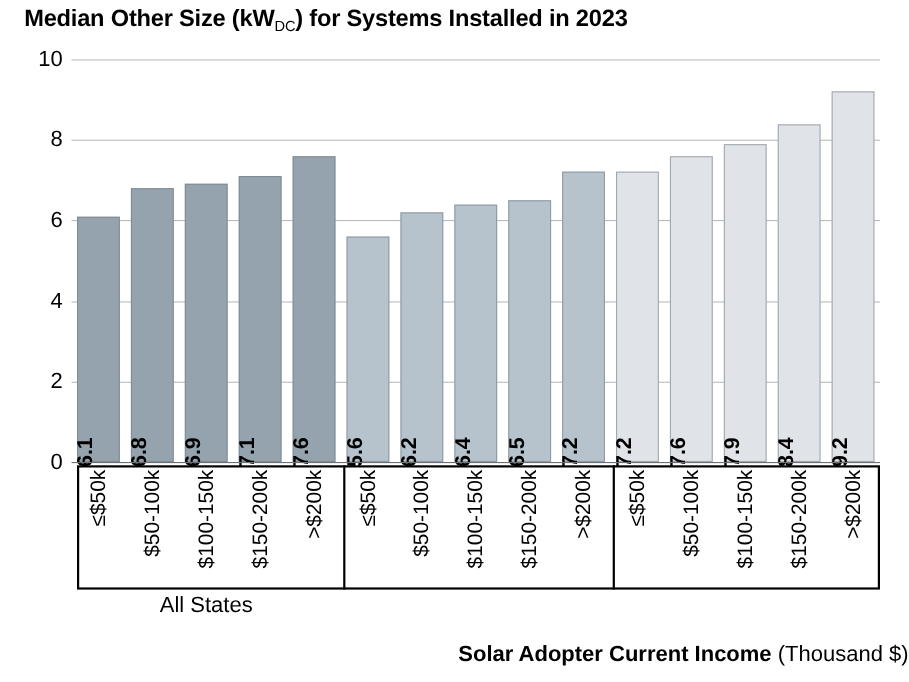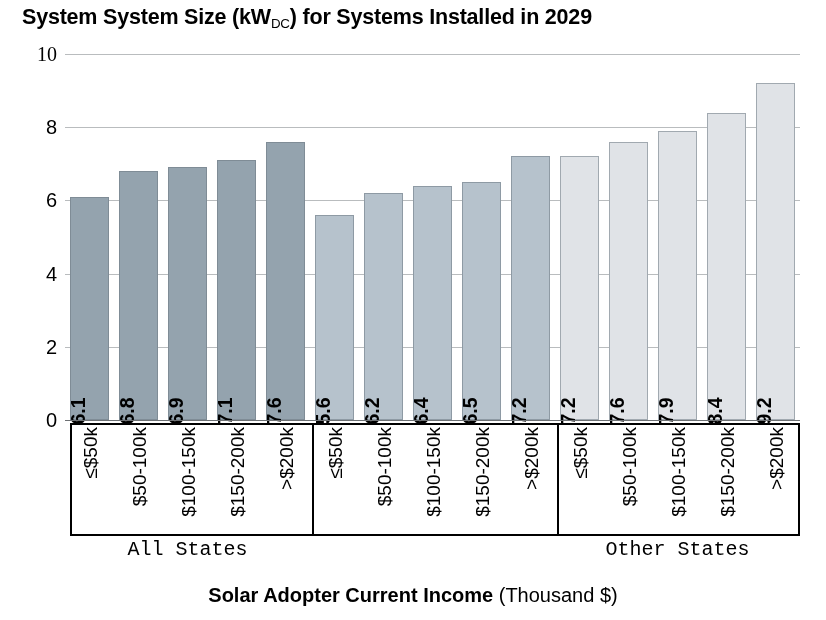--- a/index.html
+++ b/index.html
@@ -168,51 +168,50 @@
     top: 538px;
     width: 735px;
     height: 26px;
   }
   .grouplabel {
     position: absolute;
     top: 0;
     text-align: center;
     font-size: 20px;
     line-height: 24px;
-    font-family: Liberation Mono, monospace;
   }
 
   
   .xtitle {
     position: absolute;
     left: 0;
     top: 584px;
     width: 826px;
-    text-align: center;
+    text-align: right;
     font-size: 20px;
   }
   .xtitle b { font-weight: bold; }
   .xtitle .unit { font-weight: normal; }
 </style>
 </head>
 <body>
 
 <div id="chart-root">
 
   <div class="chart-title">
-    <span>System System Size (kW</span><sub>DC</sub><span>) for Systems Installed in 2029</span>
+    <span>Median Other Size (kW</span><sub>DC</sub><span>) for Systems Installed in 2023</span>
   </div>
 
   <div class="yaxis" id="yaxis">
       <div class="ytick" style="top: 356px;">0</div>
       <div class="ytick" style="top: 282.8px;">2</div>
       <div class="ytick" style="top: 209.6px;">4</div>
       <div class="ytick" style="top: 136.4px;">6</div>
       <div class="ytick" style="top: 63.2px;">8</div>
-      <div class="ytick" style="top: -10px; font-family: Liberation Serif, serif;">10</div>
+      <div class="ytick" style="top: -10px;">10</div>
     </div>
 
   <div class="plot">
     <div id="gridlines">
         <div class="gridline" style="top: 292.8px;"></div>
         <div class="gridline" style="top: 219.6px;"></div>
         <div class="gridline" style="top: 146.4px;"></div>
         <div class="gridline" style="top: 73.2px;"></div>
         <div class="gridline" style="top: 0px;"></div>
       </div>
@@ -343,20 +342,19 @@
       <div class="catlabel" style="left: 637px; width: 49px;">
         <span>$150-200k</span>
       </div>
       <div class="catlabel" style="left: 686px; width: 49px;">
         <span>&gt;$200k</span>
       </div>
     </div>
 
   <div class="grouplabels" id="grouplabels">
       <div class="grouplabel" style="left: 0px; width: 245px;">All States</div>
-      <div class="grouplabel" style="left: 490px; width: 245px;">Other States</div>
     </div>
 
   <div class="xtitle">
     <b>Solar Adopter Current Income</b><span class="unit">&nbsp;</span><span class="unit">(Thousand $)</span>
   </div>
 
 </div>
 
 </body></html>

